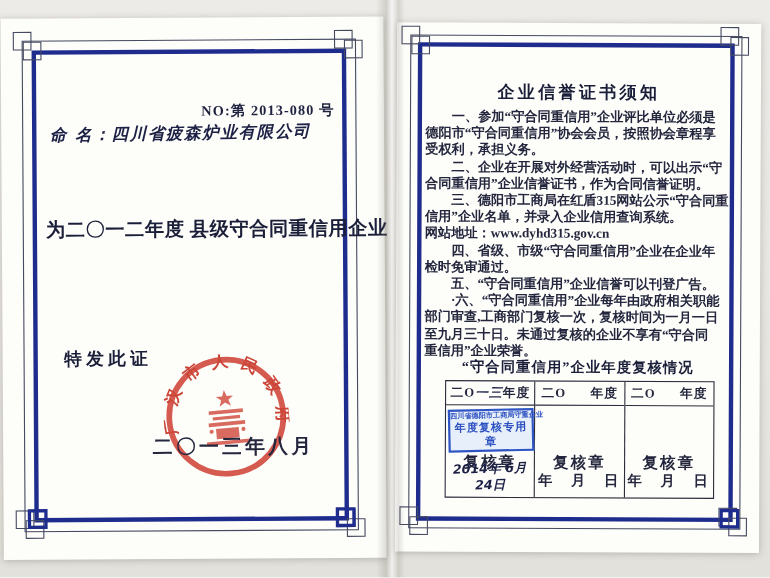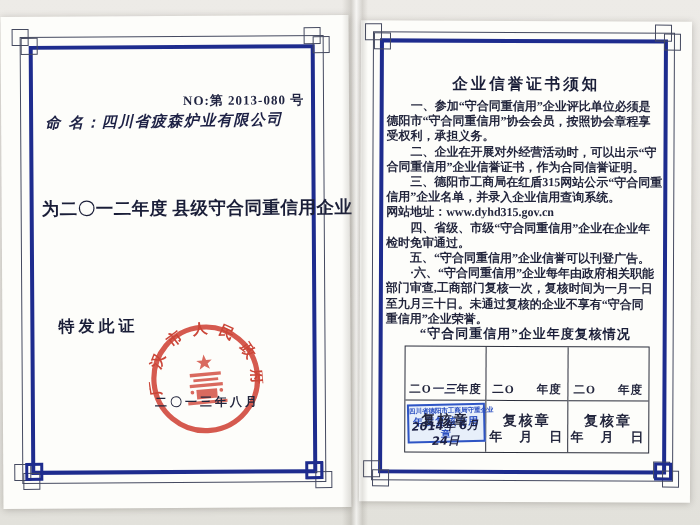--- a/index.html
+++ b/index.html
@@ -25,30 +25,30 @@
   .corner::after{left:9px;top:9px;}
   .corner::before{left:0;top:0;}
   .navy-sq{position:absolute;width:12px;height:12px;border:3px solid #1e2c8e;pointer-events:none;}
 
   .serial{position:absolute;left:182px;top:76px;font-size:13px;letter-spacing:1px;font-weight:bold;color:#1f2340;}
   .hand{font-family:"DejaVu Sans",sans-serif;font-style:italic;color:#1d2145;}
   .name-line{position:absolute;left:44px;top:96px;font-size:15px;letter-spacing:1.5px;transform:rotate(-.6deg);font-weight:bold;}
   .award-line{position:absolute;left:40px;top:180px;font-size:17.5px;font-weight:bold;letter-spacing:.5px;color:#1a1e38;white-space:nowrap;}
   .issue-line{position:absolute;left:56px;top:288px;font-size:16px;font-weight:bold;letter-spacing:4px;color:#1a1e38;margin-top:12px;}
   .seal-svg{position:absolute;left:146px;top:306px;transform:rotate(-5deg);opacity:.92;mix-blend-mode:multiply;}
-  .date-line{position:absolute;left:152px;top:378px;font-size:12px;font-weight:bold;letter-spacing:3px;color:#23263d;z-index:3;}
+  .date-line{position:absolute;left:136px;top:378px;font-size:18px;font-weight:bold;letter-spacing:3px;color:#23263d;z-index:3;}
 
   .rp-title{position:absolute;left:0;right:0;top:53px;text-align:center;font-size:15.5px;font-weight:bold;letter-spacing:3px;color:#1a1e38;}
   .notice{position:absolute;left:26px;right:27px;top:78px;font-size:12px;line-height:15.2px;font-weight:bold;color:#23263d;}
   .notice div{white-space:nowrap;overflow:hidden;}
   .review-title{position:absolute;left:0;right:0;top:304px;text-align:center;font-size:13px;font-weight:bold;letter-spacing:1px;color:#1a1e38;}
   .review-table{position:absolute;left:45px;top:325px;width:243px;height:105px;display:flex;border:1.5px solid #2a2d3a;background:#fdfdfa;}
   .rt-col{flex:1;border-right:1.5px solid #2a2d3a;position:relative;display:flex;flex-direction:column;}
   .rt-col:last-child{border-right:none;}
-  .rt-head{height:21px;border-bottom:1.5px solid #2a2d3a;display:flex;align-items:center;justify-content:center;font-size:11.5px;font-weight:bold;letter-spacing:1px;margin-top:32px;}
+  .rt-head{height:21px;border-bottom:1.5px solid #2a2d3a;display:flex;align-items:center;justify-content:center;font-size:11.5px;font-weight:bold;letter-spacing:1px;}
   .rt-head .fill{display:inline-block;min-width:22px;}
   .rt-body{flex:1;position:relative;}
   .stamp{position:absolute;left:2px;top:3px;width:74px;height:35px;border:2px solid #2f55c4;background:rgba(214,227,250,.55);
          color:#2b4fc0;text-align:center;transform:rotate(-1.5deg);display:flex;flex-direction:column;justify-content:center;}
   .stamp .l1{font-size:6.5px;letter-spacing:0;line-height:9px;white-space:nowrap;font-weight:bold;}
   .stamp .l2{font-size:10px;font-weight:bold;letter-spacing:1px;line-height:13px;}
   .seal-label{position:absolute;bottom:22px;left:0;right:0;text-align:center;font-size:14px;font-weight:bold;letter-spacing:2px;}
   .date-fields{position:absolute;bottom:6px;left:0;right:0;text-align:center;font-size:13px;font-weight:bold;letter-spacing:2px;}
   .date-hand{position:absolute;bottom:3px;left:0;right:0;text-align:center;font-size:11.5px;transform:rotate(-2deg);font-weight:bold;}
 

